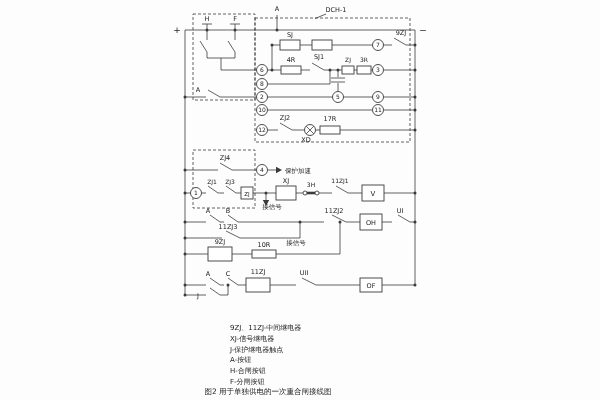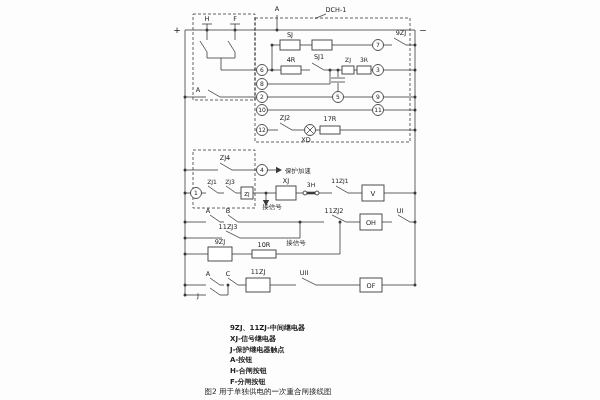--- a/index.html
+++ b/index.html
@@ -9,21 +9,21 @@
   svg text{font-family:"DejaVu Sans",sans-serif;fill:#222;}
   .wire{stroke:#3a3a3a;stroke-width:0.8;fill:none;}
   .dash{stroke:#3a3a3a;stroke-width:0.8;fill:none;stroke-dasharray:3 2;}
   .comp{stroke:#3a3a3a;stroke-width:0.9;fill:#fff;}
   .dot{fill:#3a3a3a;stroke:none;}
   .term{stroke:#3a3a3a;stroke-width:0.9;fill:#fff;}
   .arrow{fill:#3a3a3a;stroke:none;}
   .bar{stroke:#3a3a3a;stroke-width:2.6;fill:none;}
   .legend{position:absolute;top:323px;left:230px;display:flex;gap:16px;
           font-size:7px;line-height:10.8px;}
-  .legend .col:first-child{min-width:76px;font-weight:bold;}
+  .legend .col:first-child{min-width:76px;}
   .caption{position:absolute;top:387px;left:0;width:536px;text-align:center;
            font-size:7.5px;}
 </style>
 </head>
 <body>
 
 <svg width="600" height="322" viewBox="0 0 600 322">
 
   <g>
     <rect class="dash" x="193" y="14" width="62" height="86"></rect>

